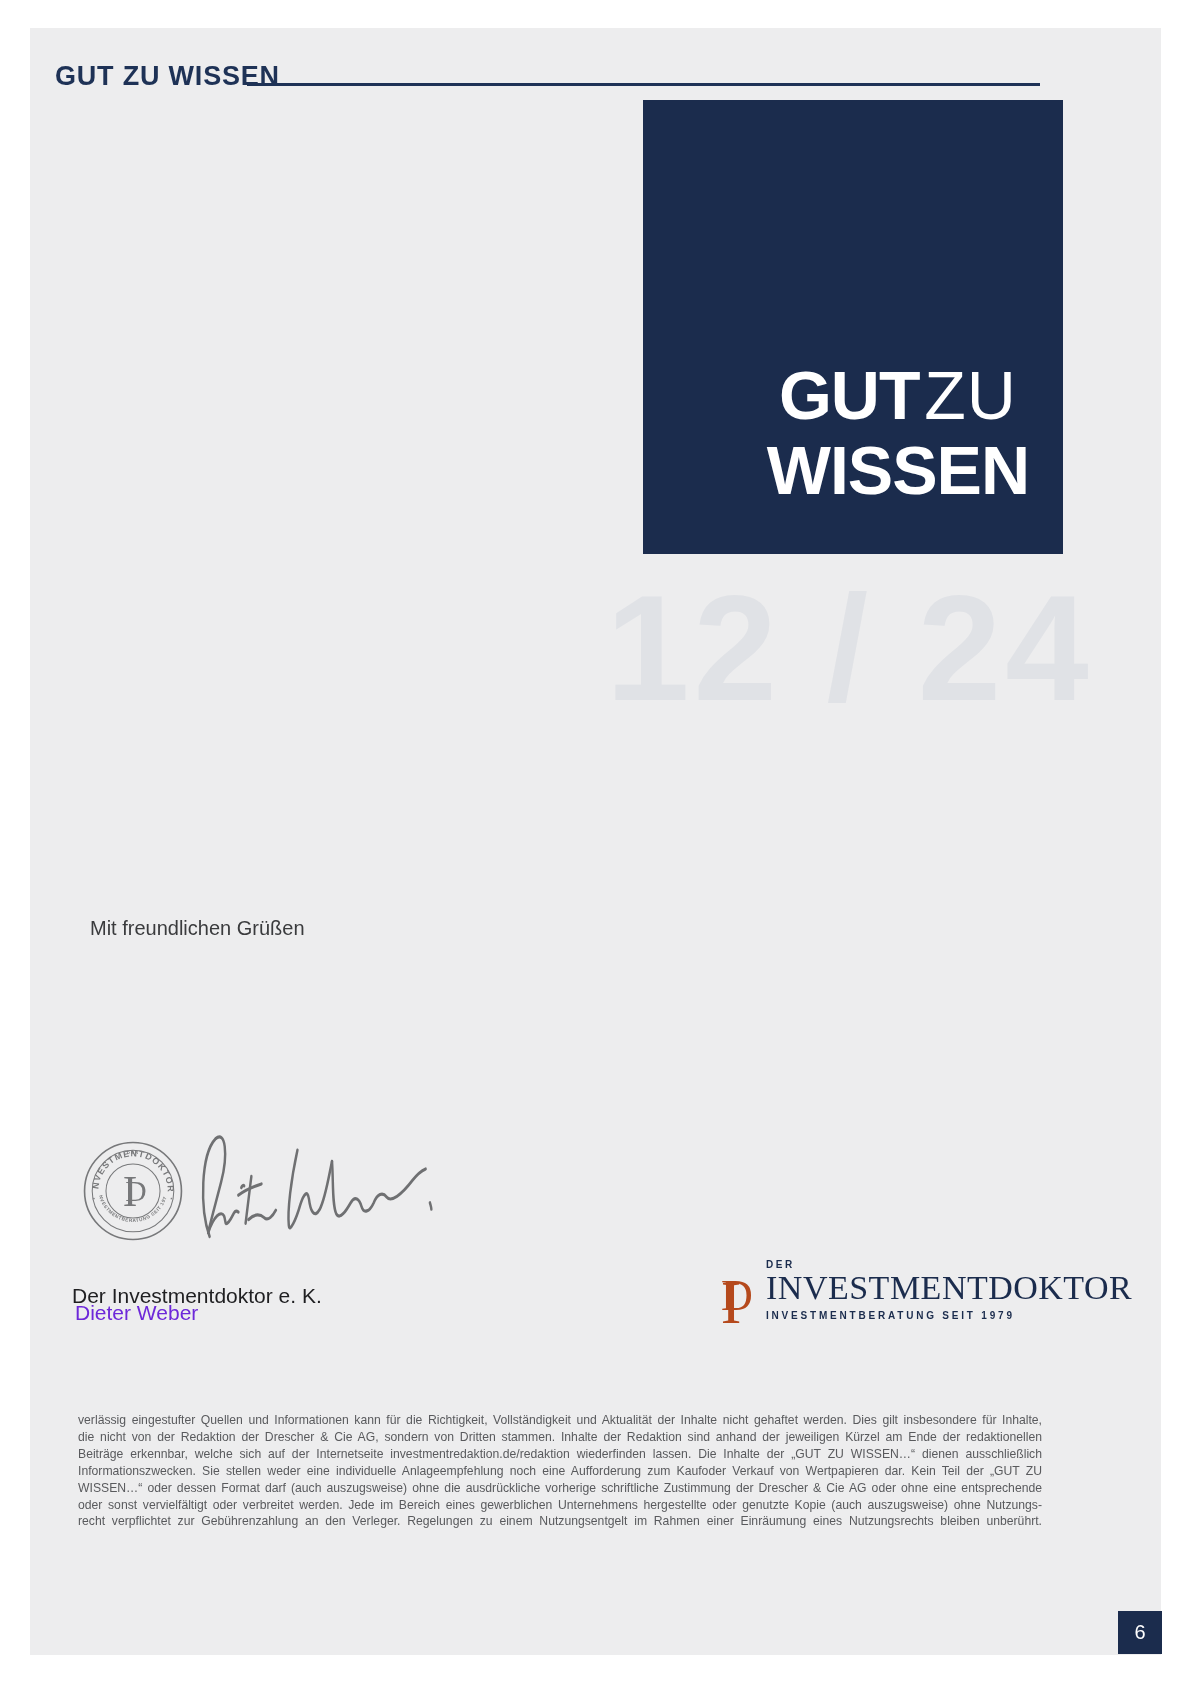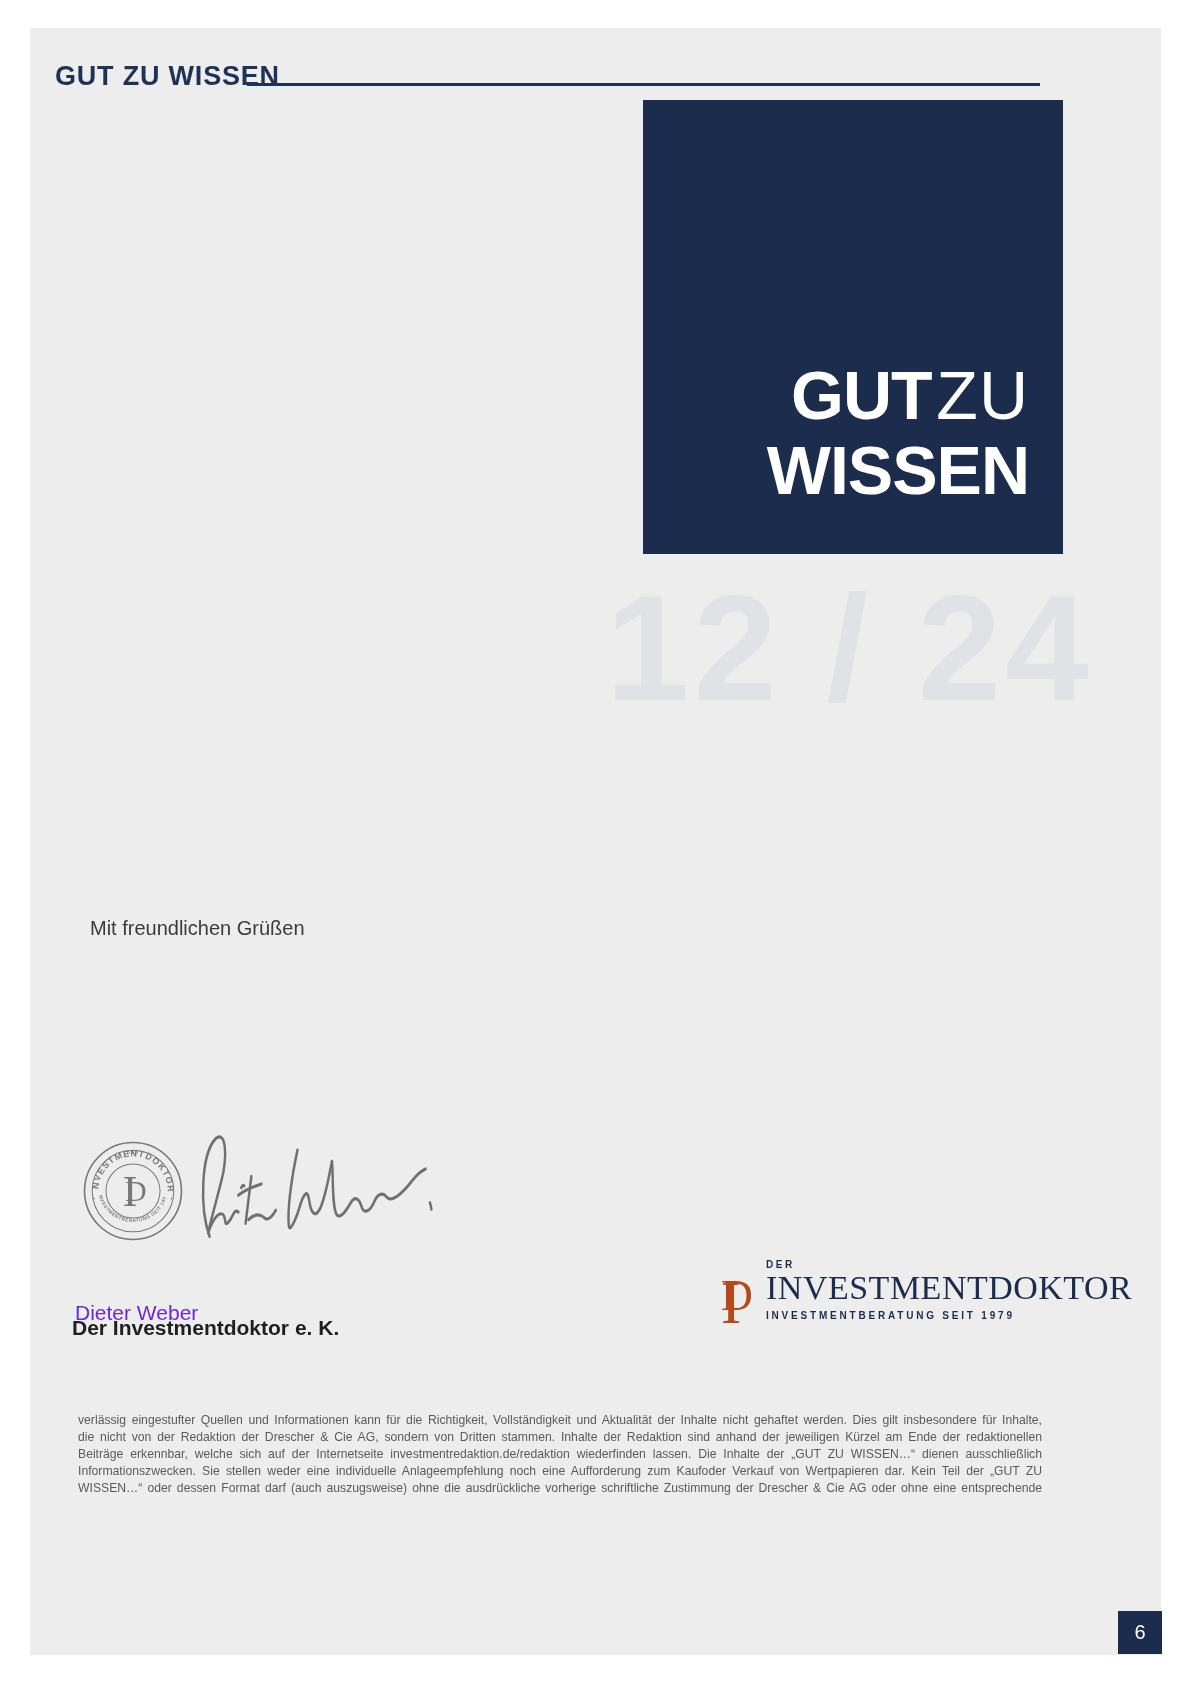--- a/index.html
+++ b/index.html
@@ -6,33 +6,33 @@
   html,body { background:#ffffff; }
   body { font-family:"Liberation Sans", sans-serif; }
   .canvas { position:relative; width:1190px; height:1683px; background:#ffffff; overflow:hidden; }
   .page { position:absolute; left:30px; top:28px; width:1131px; height:1627px; background:#ededee; }
 
   .header-title { position:absolute; left:25px; top:33px; font-size:27px; font-weight:bold;
                   letter-spacing:0.8px; color:#1e3256; }
   .header-rule { position:absolute; left:217px; top:55px; width:793px; height:3px; background:#1e3256; }
 
   .cover-box { position:absolute; left:613px; top:72px; width:420px; height:454px; background:#1b2c4d; }
-  .cover-logo { position:absolute; right:34px; bottom:46px; text-align:right; color:#ffffff;
+  .cover-logo { position:absolute; right:34px; bottom:46px; text-align:center; color:#ffffff;
                 font-size:68px; line-height:75px; font-weight:bold; letter-spacing:-1px; white-space:nowrap; }
   .cover-logo .light { font-weight:400; letter-spacing:1px; }
 
   .watermark { position:absolute; left:576px; top:534px; font-size:150px; font-weight:bold;
                color:#e0e2e6; letter-spacing:4px; white-space:nowrap; }
 
   .greeting { position:absolute; left:52px; top:889px; font-size:20px; color:#3a3b3d;margin-left:8px; }
 
   .stamp { position:absolute; left:52px; top:1112px; width:102px; height:102px; }
   .sig { position:absolute; left:158px; top:1094px; width:252px; height:122px; }
 
-  .company { position:absolute; left:42px; top:1288px; font-size:21px; color:#1f1f21;font-weight:bold; }
+  .company { position:absolute; left:42px; top:1256px; font-size:21px; color:#1f1f21; }
   .person  { position:absolute; left:45px; top:1273px; font-size:21px; color:#6d28d9; }
 
   .brand { position:absolute; left:688px; top:1231px; height:74px; display:flex; align-items:flex-start; }
   .brand-mono { width:38px; height:70px; margin-top:3px; }
   .brand-text { margin-left:10px; }
   .brand-der { font-size:10px; font-weight:bold; letter-spacing:2.5px; color:#1b2c4d; }
   .brand-name { font-family:"Liberation Serif", serif; font-size:34px; line-height:36px;
                 color:#1b2c4d; letter-spacing:0.5px; white-space:nowrap; }
   .brand-tagline { font-size:10px; font-weight:bold; letter-spacing:2.8px; color:#1b2c4d; margin-top:4px; white-space:nowrap; }
 
@@ -118,20 +118,22 @@
         <div class="brand-tagline">INVESTMENTBERATUNG SEIT 1979</div>
       </div>
     </div>
 
     <div class="legal">
         <div class="line">verlässig eingestufter Quellen und Informationen kann für die Richtigkeit, Vollständigkeit und Aktualität der Inhalte nicht gehaftet werden. Dies gilt insbesondere für Inhalte,</div>
         <div class="line">die nicht von der Redaktion der Drescher &amp; Cie AG, sondern von Dritten stammen. Inhalte der Redaktion sind anhand der jeweiligen Kürzel am Ende der redaktionellen</div>
         <div class="line">Beiträge erkennbar, welche sich auf der Internetseite investmentredaktion.de/redaktion wiederfinden lassen. Die Inhalte der „GUT ZU WISSEN…“ dienen ausschließlich</div>
         <div class="line">Informationszwecken. Sie stellen weder eine individuelle Anlageempfehlung noch eine Aufforderung zum Kaufoder Verkauf von Wertpapieren dar. Kein Teil der „GUT ZU</div>
         <div class="line">WISSEN…“ oder dessen Format darf (auch auszugsweise) ohne die ausdrückliche vorherige schriftliche Zustimmung der Drescher &amp; Cie AG oder ohne eine entsprechende</div>
+        <div class="line">oder sonst vervielfältigt oder verbreitet werden. Jede im Bereich eines gewerblichen Unternehmens hergestellte oder genutzte Kopie (auch auszugsweise) ohne Nutzungs-</div>
+        <div class="line">recht verpflichtet zur Gebührenzahlung an den Verleger. Regelungen zu einem Nutzungsentgelt im Rahmen einer Einräumung eines Nutzungsrechts bleiben unberührt.</div>
       </div>
 
     <div class="page-badge">
       <span>6</span>
     </div>
 
   </div>
 </div>
 
 </body></html>

